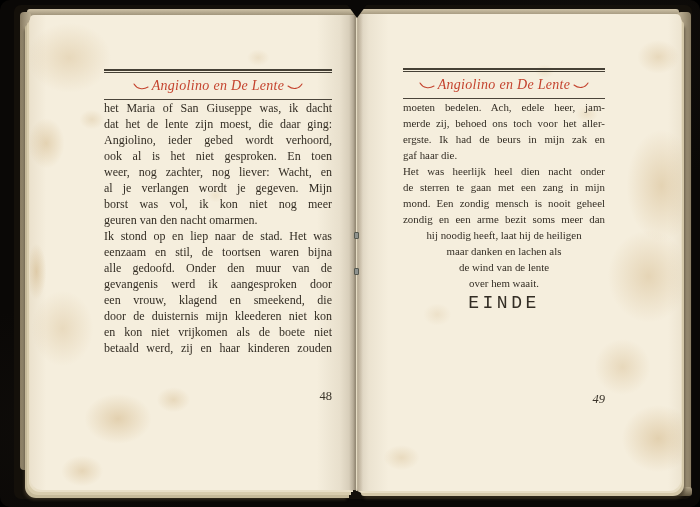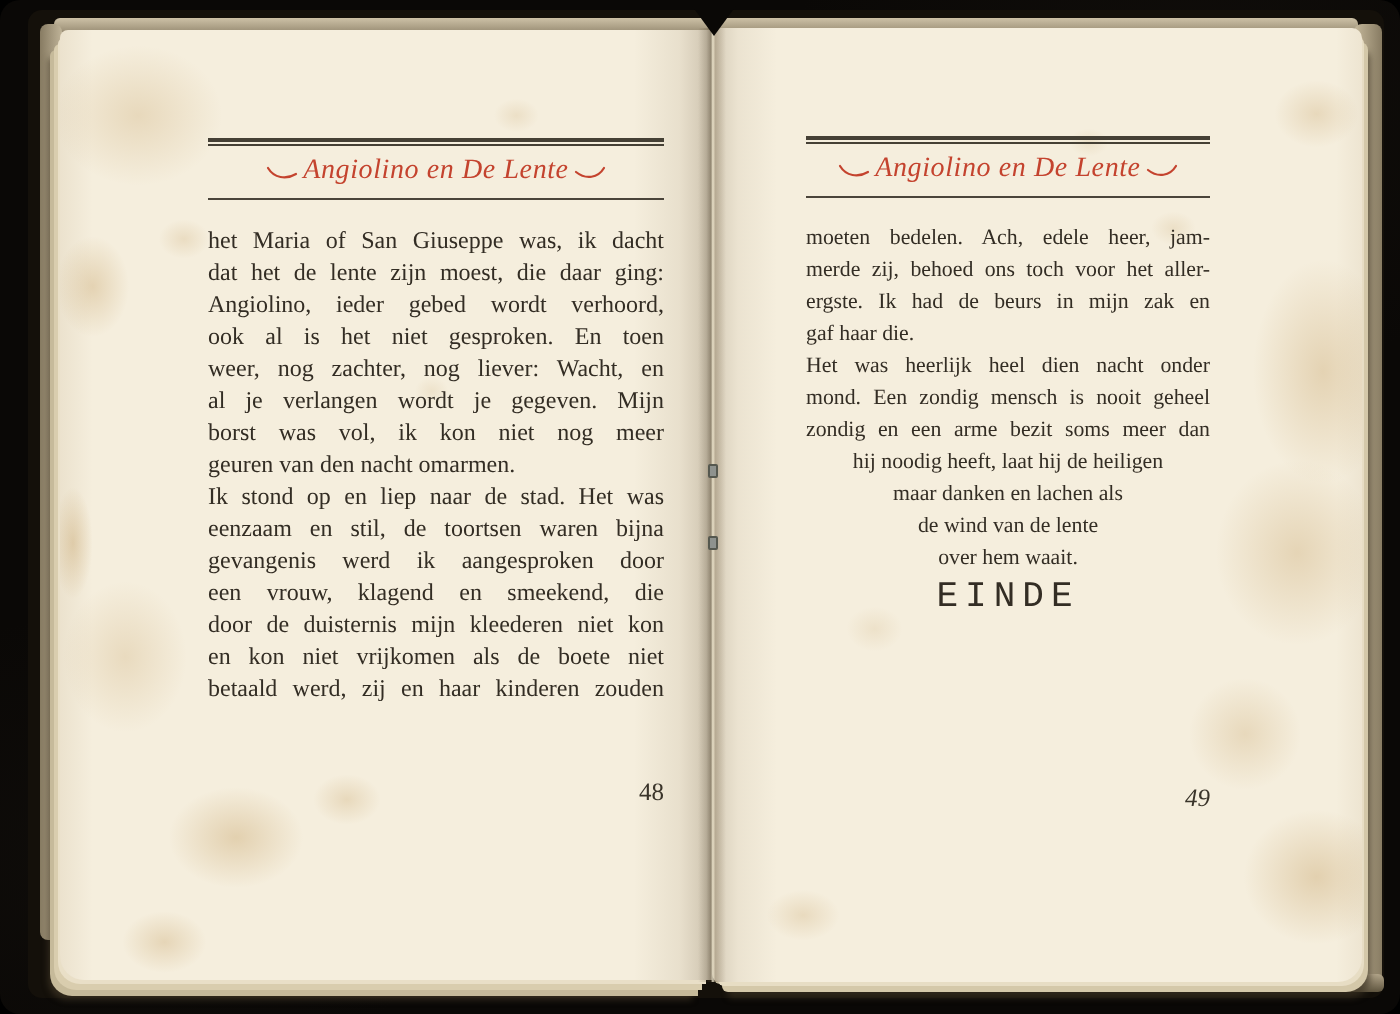--- a/index.html
+++ b/index.html
@@ -87,21 +87,21 @@
   
   .content { position:absolute; top:54px; }
   .content-l { left:74px; width:228px; }
   .content-r { left:47px; width:202px; }
   .rule-double { height:4px; border-top:2px solid #454035; border-bottom:1px solid #454035; }
   .header-row { display:flex; align-items:center; justify-content:center; gap:3px;
     height:26px; }
   .header-text { color:#c4432e; font-style:italic; font-size:14px; letter-spacing:.3px; }
   .swash { flex:0 0 auto; }
   .rule-single { height:1px; background:#4a443a; }
-  .body { margin-top:12px; }
+  .body { }
   .line { height:16px; font-size:12px; line-height:16px;
     text-align:justify; text-align-last:justify; overflow:hidden; white-space:nowrap; }
   .content-r .line { font-size:10.9px; }
   .line.al-l { text-align:left; text-align-last:left; }
   .line.al-c { text-align:center; text-align-last:center; white-space:normal; }
   .einde { margin-top:2px; text-align:center; font-size:18px; letter-spacing:3.5px;
     color:#332d24;font-family:Liberation Mono, monospace; }
   .pagenum { position:absolute; top:374px; text-align:right; font-size:12.5px;
     color:#3a342a; }
   .pagenum-l { left:74px; width:228px; }
@@ -134,20 +134,21 @@
           <div class="line al-j">het Maria of San Giuseppe was, ik dacht</div>
           <div class="line al-j">dat het de lente zijn moest, die daar ging:</div>
           <div class="line al-j">Angiolino, ieder gebed wordt verhoord,</div>
           <div class="line al-j">ook al is het niet gesproken. En toen</div>
           <div class="line al-j">weer, nog zachter, nog liever: Wacht, en</div>
           <div class="line al-j">al je verlangen wordt je gegeven. Mijn</div>
           <div class="line al-j">borst was vol, ik kon niet nog meer</div>
           <div class="line al-l">geuren van den nacht omarmen.</div>
           <div class="line al-j">Ik stond op en liep naar de stad. Het was</div>
           <div class="line al-j">eenzaam en stil, de toortsen waren bijna</div>
+          <div class="line al-j">alle gedoofd. Onder den muur van de</div>
           <div class="line al-j">gevangenis werd ik aangesproken door</div>
           <div class="line al-j">een vrouw, klagend en smeekend, die</div>
           <div class="line al-j">door de duisternis mijn kleederen niet kon</div>
           <div class="line al-j">en kon niet vrijkomen als de boete niet</div>
           <div class="line al-j">betaald werd, zij en haar kinderen zouden</div>
         </div>
     </div>
     <div class="pagenum pagenum-l">48</div>
   </div>
 
@@ -163,20 +164,21 @@
             <path d="M1 4 C6 8,12 7,15 2" stroke="#c4432e" stroke-width="1.1" fill="none" stroke-linecap="round"></path>
           </svg>
       </div>
       <div class="rule-single"></div>
       <div class="body">
           <div class="line al-j">moeten bedelen. Ach, edele heer, jam-</div>
           <div class="line al-j">merde zij, behoed ons toch voor het aller-</div>
           <div class="line al-j">ergste. Ik had de beurs in mijn zak en</div>
           <div class="line al-l">gaf haar die.</div>
           <div class="line al-j">Het was heerlijk heel dien nacht onder</div>
+          <div class="line al-j">de sterren te gaan met een zang in mijn</div>
           <div class="line al-j">mond. Een zondig mensch is nooit geheel</div>
           <div class="line al-j">zondig en een arme bezit soms meer dan</div>
           <div class="line al-c">hij noodig heeft, laat hij de heiligen</div>
           <div class="line al-c">maar danken en lachen als</div>
           <div class="line al-c">de wind van de lente</div>
           <div class="line al-c">over hem waait.</div>
         </div>
       <div class="einde">EINDE</div>
     </div>
     <div class="pagenum pagenum-r">49</div>

